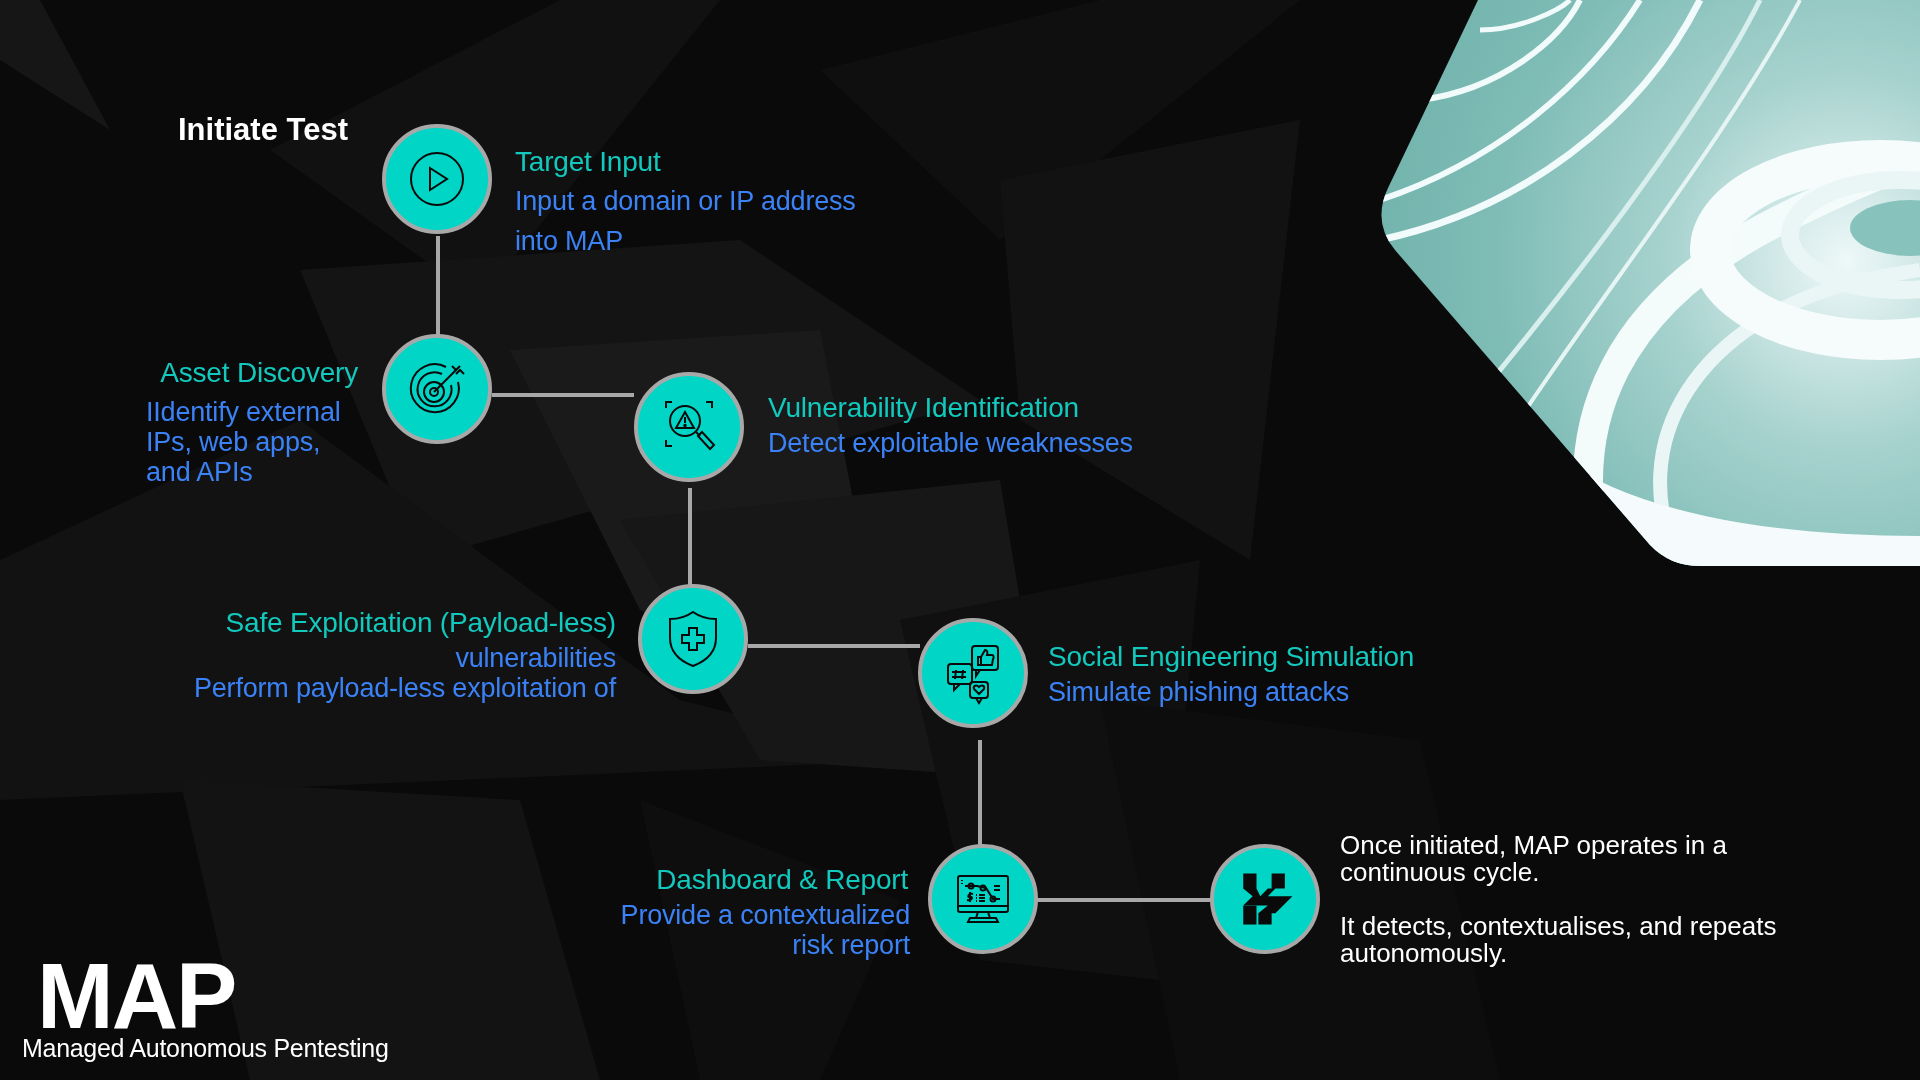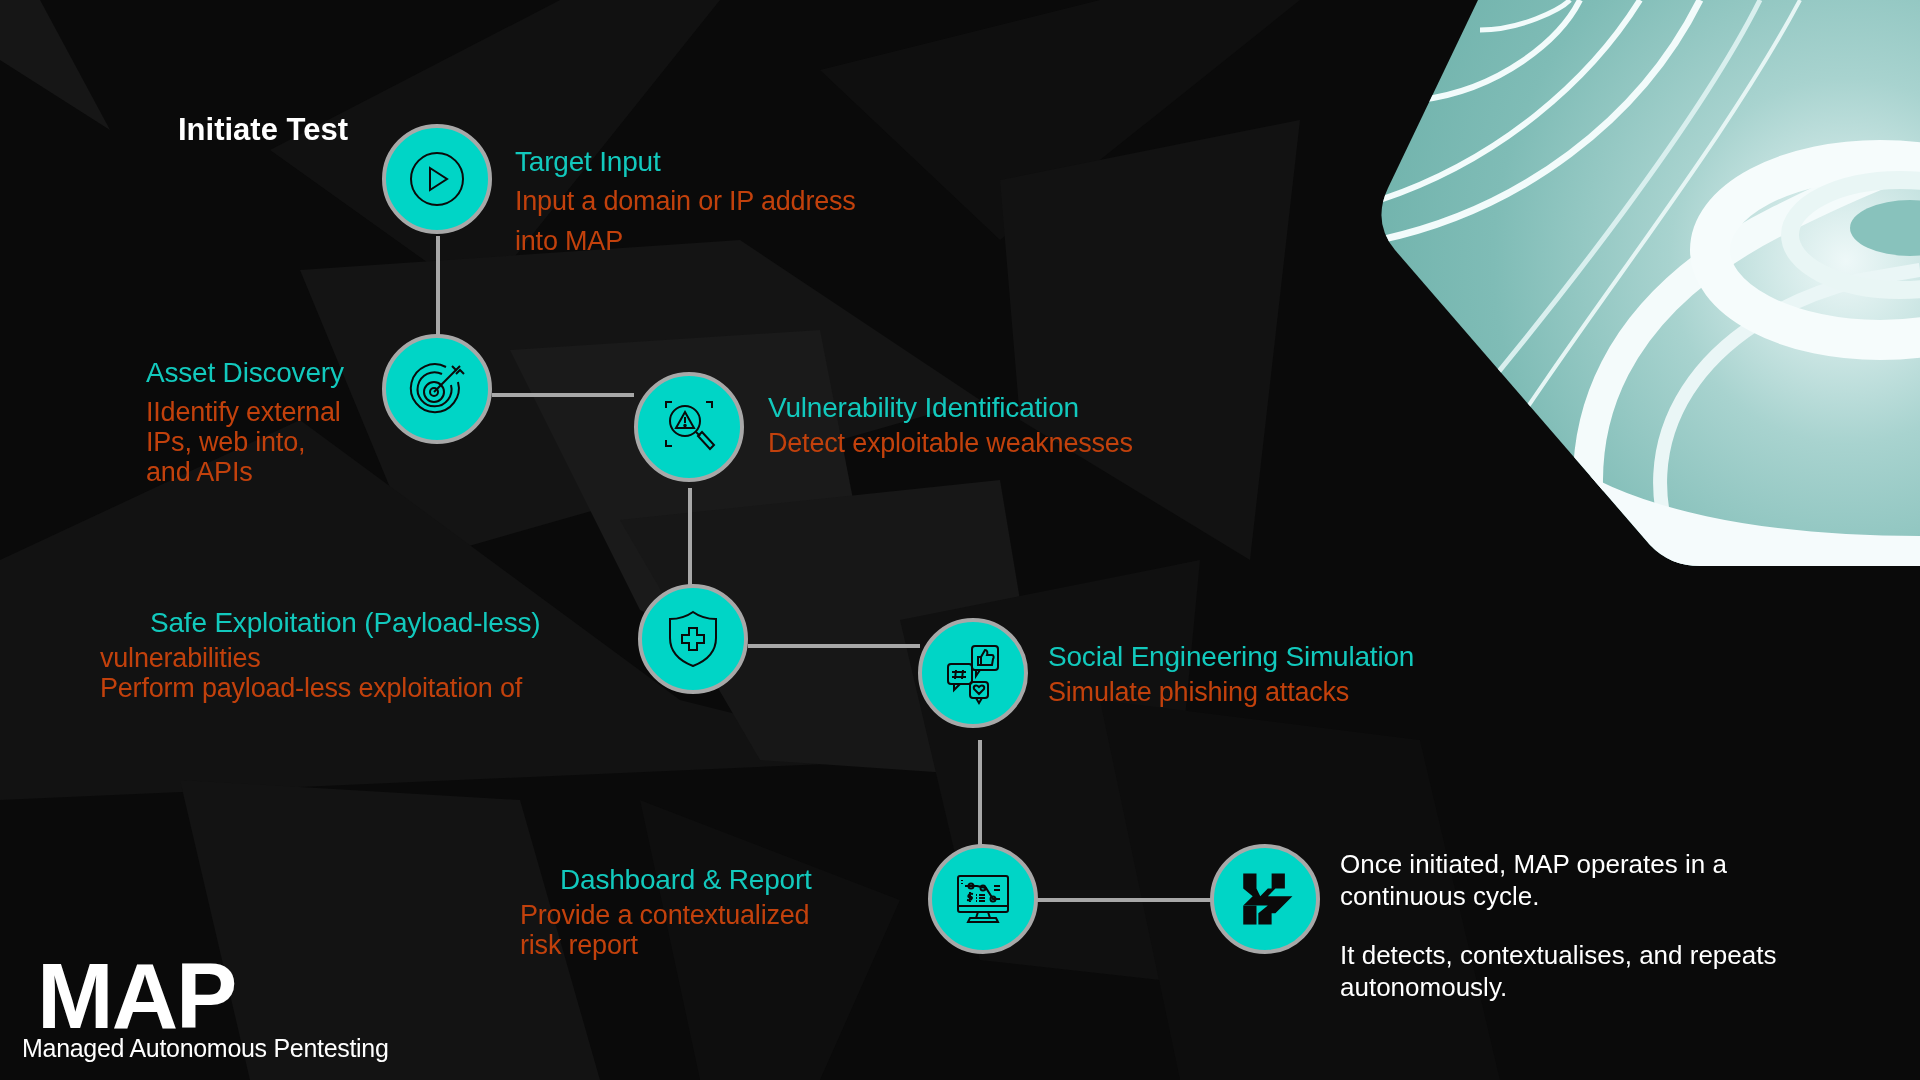--- a/index.html
+++ b/index.html
@@ -13,26 +13,26 @@
   .layer { position: absolute; left: 0; top: 0; width: 1920px; height: 780px; }
   .line { position: absolute; background: #a8a8a8; }
   .node {
     position: absolute; width: 102px; height: 102px; border-radius: 50%;
     background: #00d5c6; border: 4px solid #a8a8a8;
     display: flex; align-items: center; justify-content: center;
     box-sizing: content-box;
   }
   .node svg { width: 74px; height: 74px; }
   .title { position: absolute; color: #12c9bd; font-size: 28px; white-space: nowrap; letter-spacing: -0.2px; }
-  .desc { position: absolute; color: #c2410c; font-size: 27px; line-height: 30px; letter-spacing: -0.2px; }
-  .right { }
+  .desc { position: absolute; color: #3b82f6; font-size: 27px; line-height: 30px; letter-spacing: -0.2px; }
+  .right { text-align: right; }
   .initiate { position: absolute; left: 178px; top: 112px; font-size: 31px; font-weight: bold; color: #fff; white-space: nowrap; }
   .brand-big { position: absolute; left: 22px; top: 950px; font-size: 92px; font-weight: bold; letter-spacing: -2px; line-height: 1; color: #fff; margin-left: 15px; }
   .brand-sub { position: absolute; left: 22px; top: 1034px; font-size: 25px; font-weight: normal; color: #fff; white-space: nowrap; letter-spacing: -0.3px; }
-  .cycle { position: absolute; left: 1340px; top: 832px; width: 460px; font-size: 26px; line-height: 32px; color: #fff; margin-top: 16px; }
+  .cycle { position: absolute; left: 1340px; top: 832px; width: 460px; font-size: 26px; line-height: 27px; color: #fff; }
   .cycle p { margin: 0; }
   .cycle p + p { margin-top: 27px; }
 </style>
 </head>
 <body>
 
 <svg class="bg-svg" viewBox="0 0 1920 1080" xmlns="http://www.w3.org/2000/svg">
   <polygon points="0,0 40,0 110,130 0,60" fill="#161616"></polygon>
   <polygon points="270,150 560,0 720,0 480,300" fill="#111111"></polygon>
   <polygon points="300,270 740,240 980,400 420,560" fill="#141414"></polygon>
@@ -105,21 +105,21 @@
       <path d="M51,33 A17,17 0 1 1 42,22"></path>
       <circle cx="34" cy="40" r="10"></circle>
       <circle cx="34" cy="40" r="4"></circle>
       <path d="M34,40 L56,18"></path>
       <path d="M52,14 L56,18 L60,14 M56,22 L60,18 L64,22"></path>
     </svg>
   </div>
   <div class="title right" style="left:146px; top:357px; width:212px;">Asset Discovery</div>
   <div class="desc" style="left:146px; top:397px;">
     <div>IIdentify external</div>
-    <div>IPs, web into,</div>
+    <div>IPs, web apps,</div>
     <div>and APIs</div>
   </div>
 
   <div class="node" style="left:634px; top:372px;">
     <svg viewBox="0 0 74 74" fill="none" stroke="#0a0a0a" stroke-width="2">
       <path d="M14,18 L14,12 L20,12 M54,12 L60,12 L60,18 M14,50 L14,56 L20,56"></path>
       <circle cx="33" cy="31" r="15"></circle>
       <path d="M33,22 L42,38 L24,38 Z"></path>
       <path d="M33,27 L33,33"></path>
       <circle cx="33" cy="35.5" r="0.8" fill="#0a0a0a"></circle>

